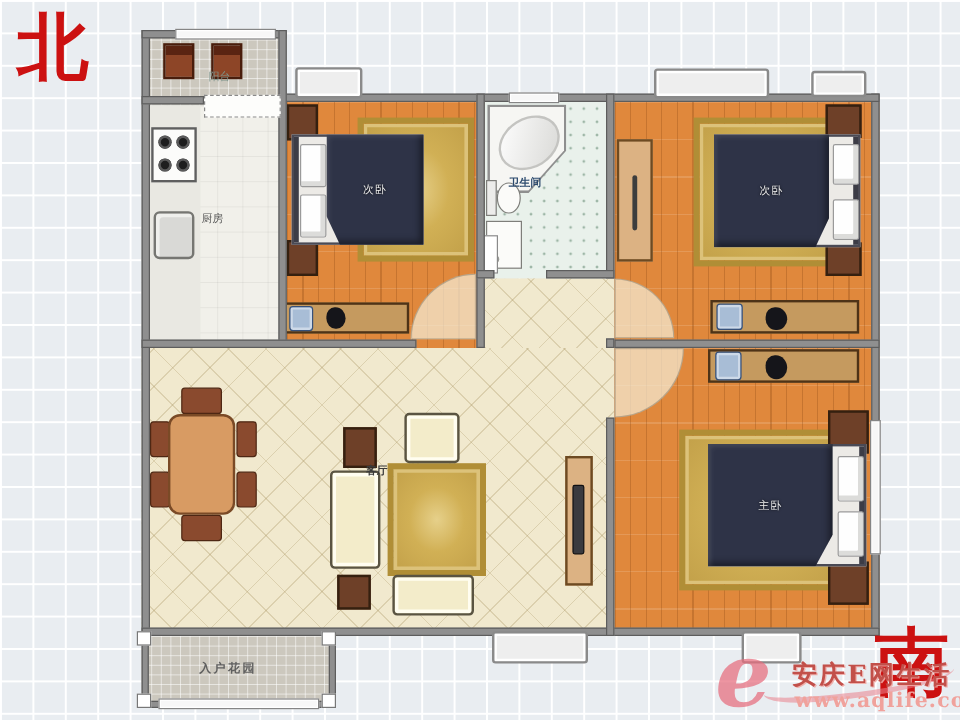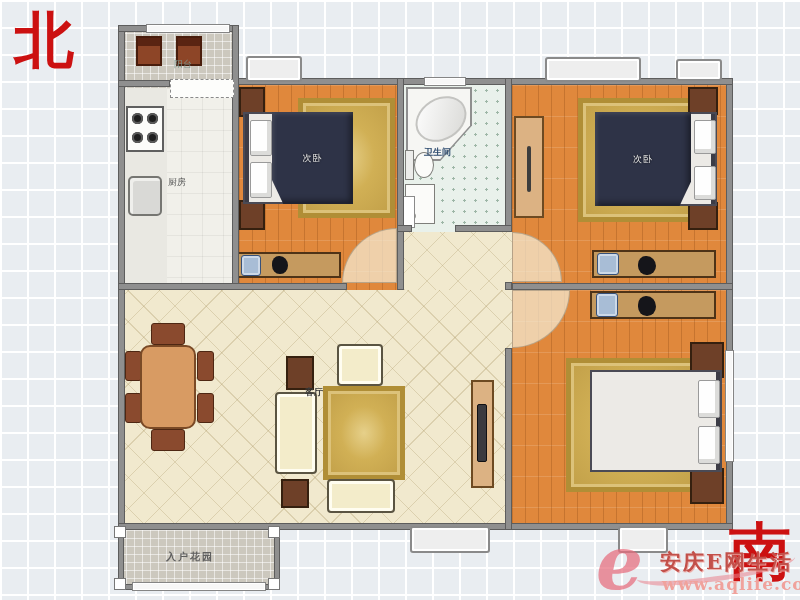--- a/index.html
+++ b/index.html
@@ -209,20 +209,23 @@
 <div class="abs desk" style="left:590px;top:291px;width:126px;height:28px"></div>
 <div class="abs chair-blue" style="left:596px;top:293px;width:22px;height:24px"></div>
 <div class="abs black-obj" style="left:638px;top:296px;width:18px;height:20px"></div>
 <div class="abs rug" style="left:566px;top:358px;width:138px;height:134px"></div>
 <div class="abs nightstand" style="left:690px;top:342px;width:34px;height:36px"></div>
 <div class="abs nightstand" style="left:690px;top:468px;width:34px;height:36px"></div>
 <div class="abs bed" style="left:590px;top:370px;width:132px;height:102px">
   <div class="headboard" style="right:0;top:0;width:4px;height:100%"></div>
   <div class="pillow" style="left:106px;top:8px;width:20px;height:36px"></div>
   <div class="pillow" style="left:106px;top:54px;width:20px;height:36px"></div>
+  <div class="blanket" style="left:-2px;top:-2px;width:104px;bottom:-2px;clip-path:polygon(0 0,100% 0,100% 74%,86% 100%,0 100%)">
+    <span class="bed-label">主卧</span>
+  </div>
 </div>
 
 <div class="abs dchair" style="left:151px;top:323px;width:34px;height:22px"></div>
 <div class="abs dchair" style="left:151px;top:429px;width:34px;height:22px"></div>
 <div class="abs dchair" style="left:125px;top:351px;width:17px;height:30px"></div>
 <div class="abs dchair" style="left:125px;top:393px;width:17px;height:30px"></div>
 <div class="abs dchair" style="left:197px;top:351px;width:17px;height:30px"></div>
 <div class="abs dchair" style="left:197px;top:393px;width:17px;height:30px"></div>
 <div class="abs dtable" style="left:140px;top:345px;width:56px;height:84px"></div>
 <div class="abs rug" style="left:323px;top:386px;width:82px;height:94px"></div>

